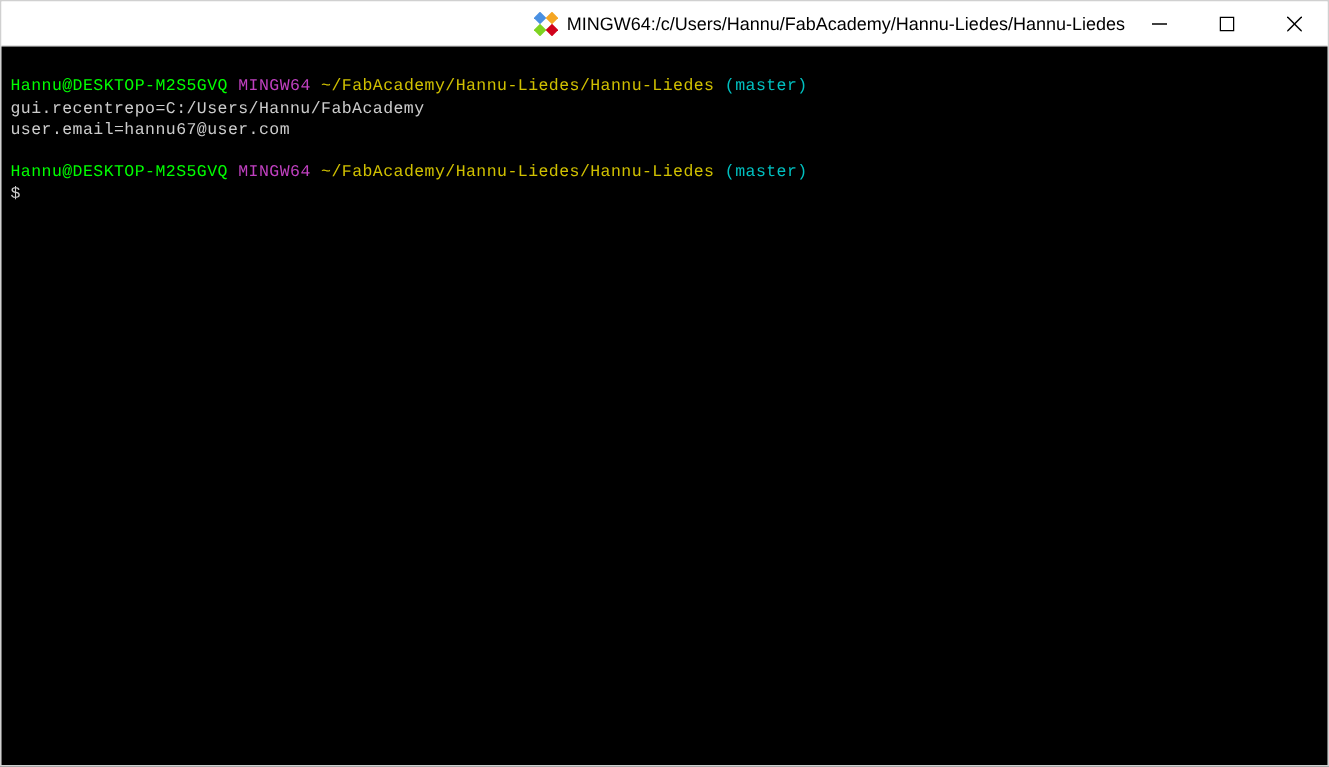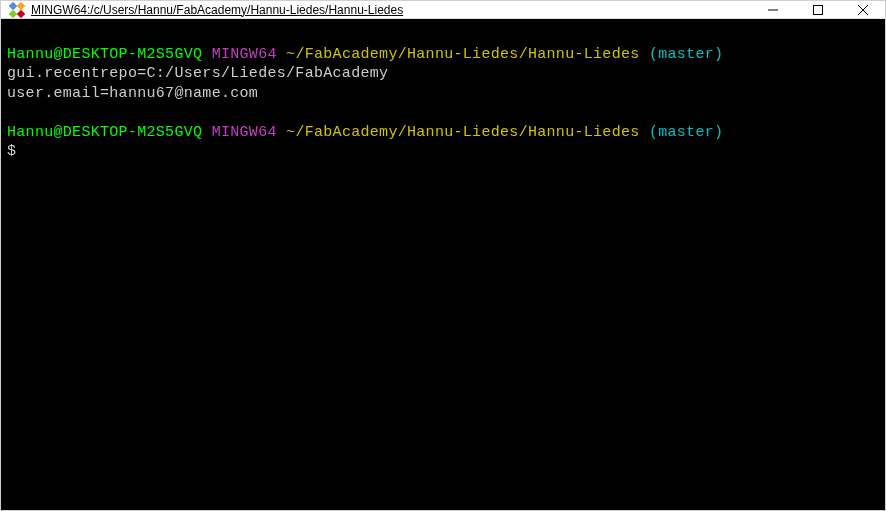--- a/index.html
+++ b/index.html
@@ -16,28 +16,27 @@
     }
     .window {
       width: 100%;
       height: 100%;
       background: #ffffff;
       display: flex;
       flex-direction: column;
       border: 1px solid #d0d0d0;
     }
     .titlebar {
-      height: 18px;
+      height: 30px;
       background: #ffffff;
       display: flex;
       align-items: center;
-      justify-content: space-between;
+      justify-content: flex-end;
       padding: 0 0 0 8px;
       border-bottom: 1px solid #e0e0e0;
-      text-decoration: underline;
     }
     .titlebar-left {
       display: flex;
       align-items: center;
       gap: 6px;
     }
     .app-icon {
       width: 16px;
       height: 16px;
       display: flex;
@@ -59,21 +58,21 @@
       display: flex;
       align-items: center;
       justify-content: center;
       cursor: pointer;
     }
     .terminal {
       flex: 1;
       background: #000000;
       padding: 6px 6px;
       color: #cccccc;
-      font-size: 15px;
+      font-size: 11px;
       line-height: 1.3;
       overflow: hidden;
       letter-spacing: 0.3px;
     }
     .line {
       white-space: pre;
     }
     .user-host {
       color: #00ff00;
     }
@@ -131,19 +130,19 @@
             <line x1="0" y1="0" x2="10" y2="10" stroke="#000" stroke-width="1"></line>
             <line x1="10" y1="0" x2="0" y2="10" stroke="#000" stroke-width="1"></line>
           </svg>
       </div>
     </div>
   </div>
 
   <div class="terminal">
     <div class="blank-line"></div>
     <div class="line"><span class="user-host">Hannu@DESKTOP-M2S5GVQ</span> <span class="mingw">MINGW64</span> <span class="path">~/FabAcademy/Hannu-Liedes/Hannu-Liedes</span> <span class="branch">(master)</span></div>
-    <div class="line output">gui.recentrepo=C:/Users/Liedes/FabAcademy</div>
-    <div class="line output">user.email=hannu67@name.com</div>
+    <div class="line output">gui.recentrepo=C:/Users/Hannu/FabAcademy</div>
+    <div class="line output">user.email=hannu67@user.com</div>
     <div class="blank-line"></div>
     <div class="line"><span class="user-host">Hannu@DESKTOP-M2S5GVQ</span> <span class="mingw">MINGW64</span> <span class="path">~/FabAcademy/Hannu-Liedes/Hannu-Liedes</span> <span class="branch">(master)</span></div>
     <div class="line"><span class="prompt-dollar">$</span></div>
   </div>
 </div>
 
 </body></html>

